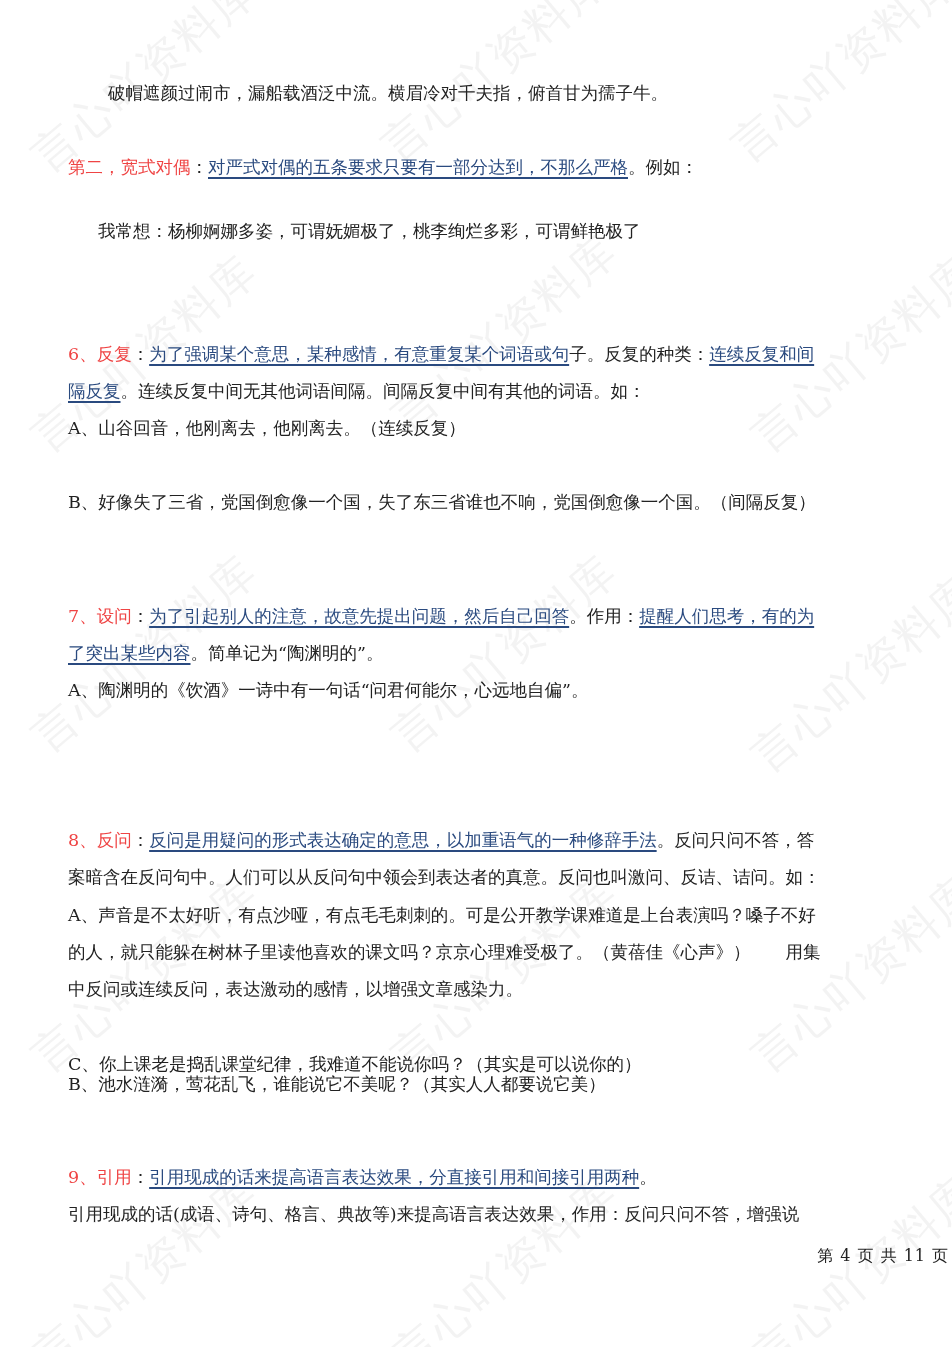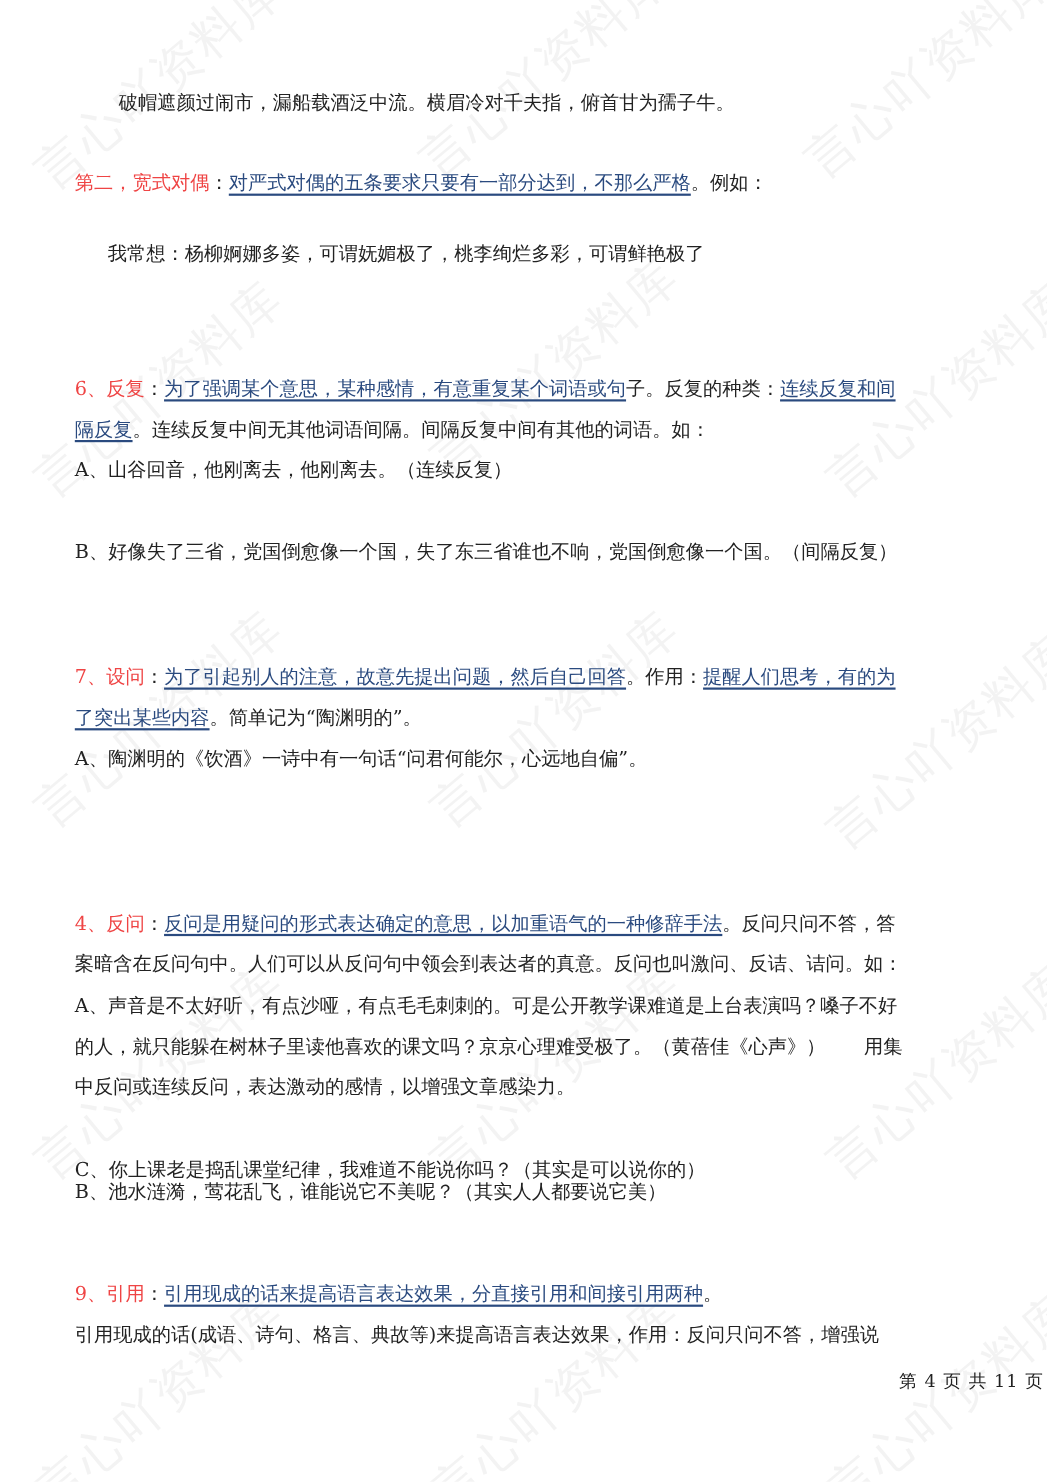--- a/index.html
+++ b/index.html
@@ -110,21 +110,21 @@
 
   <div class="line" style="top:604px;">
     <span class="red">7、设问</span><span>：</span><span class="blue-ul">为了引起别人的注意，故意先提出问题，然后自己回答</span><span>。作用：</span><span class="blue-ul">提醒人们思考，有的为</span>
   </div>
   <div class="line" style="top:641px;">
     <span class="blue-ul">了突出某些内容</span><span>。简单记为“陶渊明的”。</span>
   </div>
   <div class="line" style="top:678px;">A、陶渊明的《饮酒》一诗中有一句话“问君何能尔，心远地自偏”。</div>
 
   <div class="line" style="top:828px;">
-    <span class="red">4、反问</span><span>：</span><span class="blue-ul">反问是用疑问的形式表达确定的意思，以加重语气的一种修辞手法</span><span>。反问只问不答，答</span>
+    <span class="red">8、反问</span><span>：</span><span class="blue-ul">反问是用疑问的形式表达确定的意思，以加重语气的一种修辞手法</span><span>。反问只问不答，答</span>
   </div>
   <div class="line" style="top:865px;">案暗含在反问句中。人们可以从反问句中领会到表达者的真意。反问也叫激问、反诘、诘问。如：</div>
   <div class="line" style="top:903px;">A、声音是不太好听，有点沙哑，有点毛毛刺刺的。可是公开教学课难道是上台表演吗？嗓子不好</div>
   <div class="line" style="top:940px;">的人，就只能躲在树林子里读他喜欢的课文吗？京京心理难受极了。（黄蓓佳《心声》）　　用集</div>
   <div class="line" style="top:977px;">中反问或连续反问，表达激动的感情，以增强文章感染力。</div>
   <div class="line" style="top:1072px;">B、池水涟漪，莺花乱飞，谁能说它不美呢？（其实人人都要说它美）</div>
   <div class="line" style="top:1052px;">C、你上课老是捣乱课堂纪律，我难道不能说你吗？（其实是可以说你的）</div>
 
   <div class="line" style="top:1165px;">
     <span class="red">9、引用</span><span>：</span><span class="blue-ul">引用现成的话来提高语言表达效果，分直接引用和间接引用两种</span><span>。</span>

